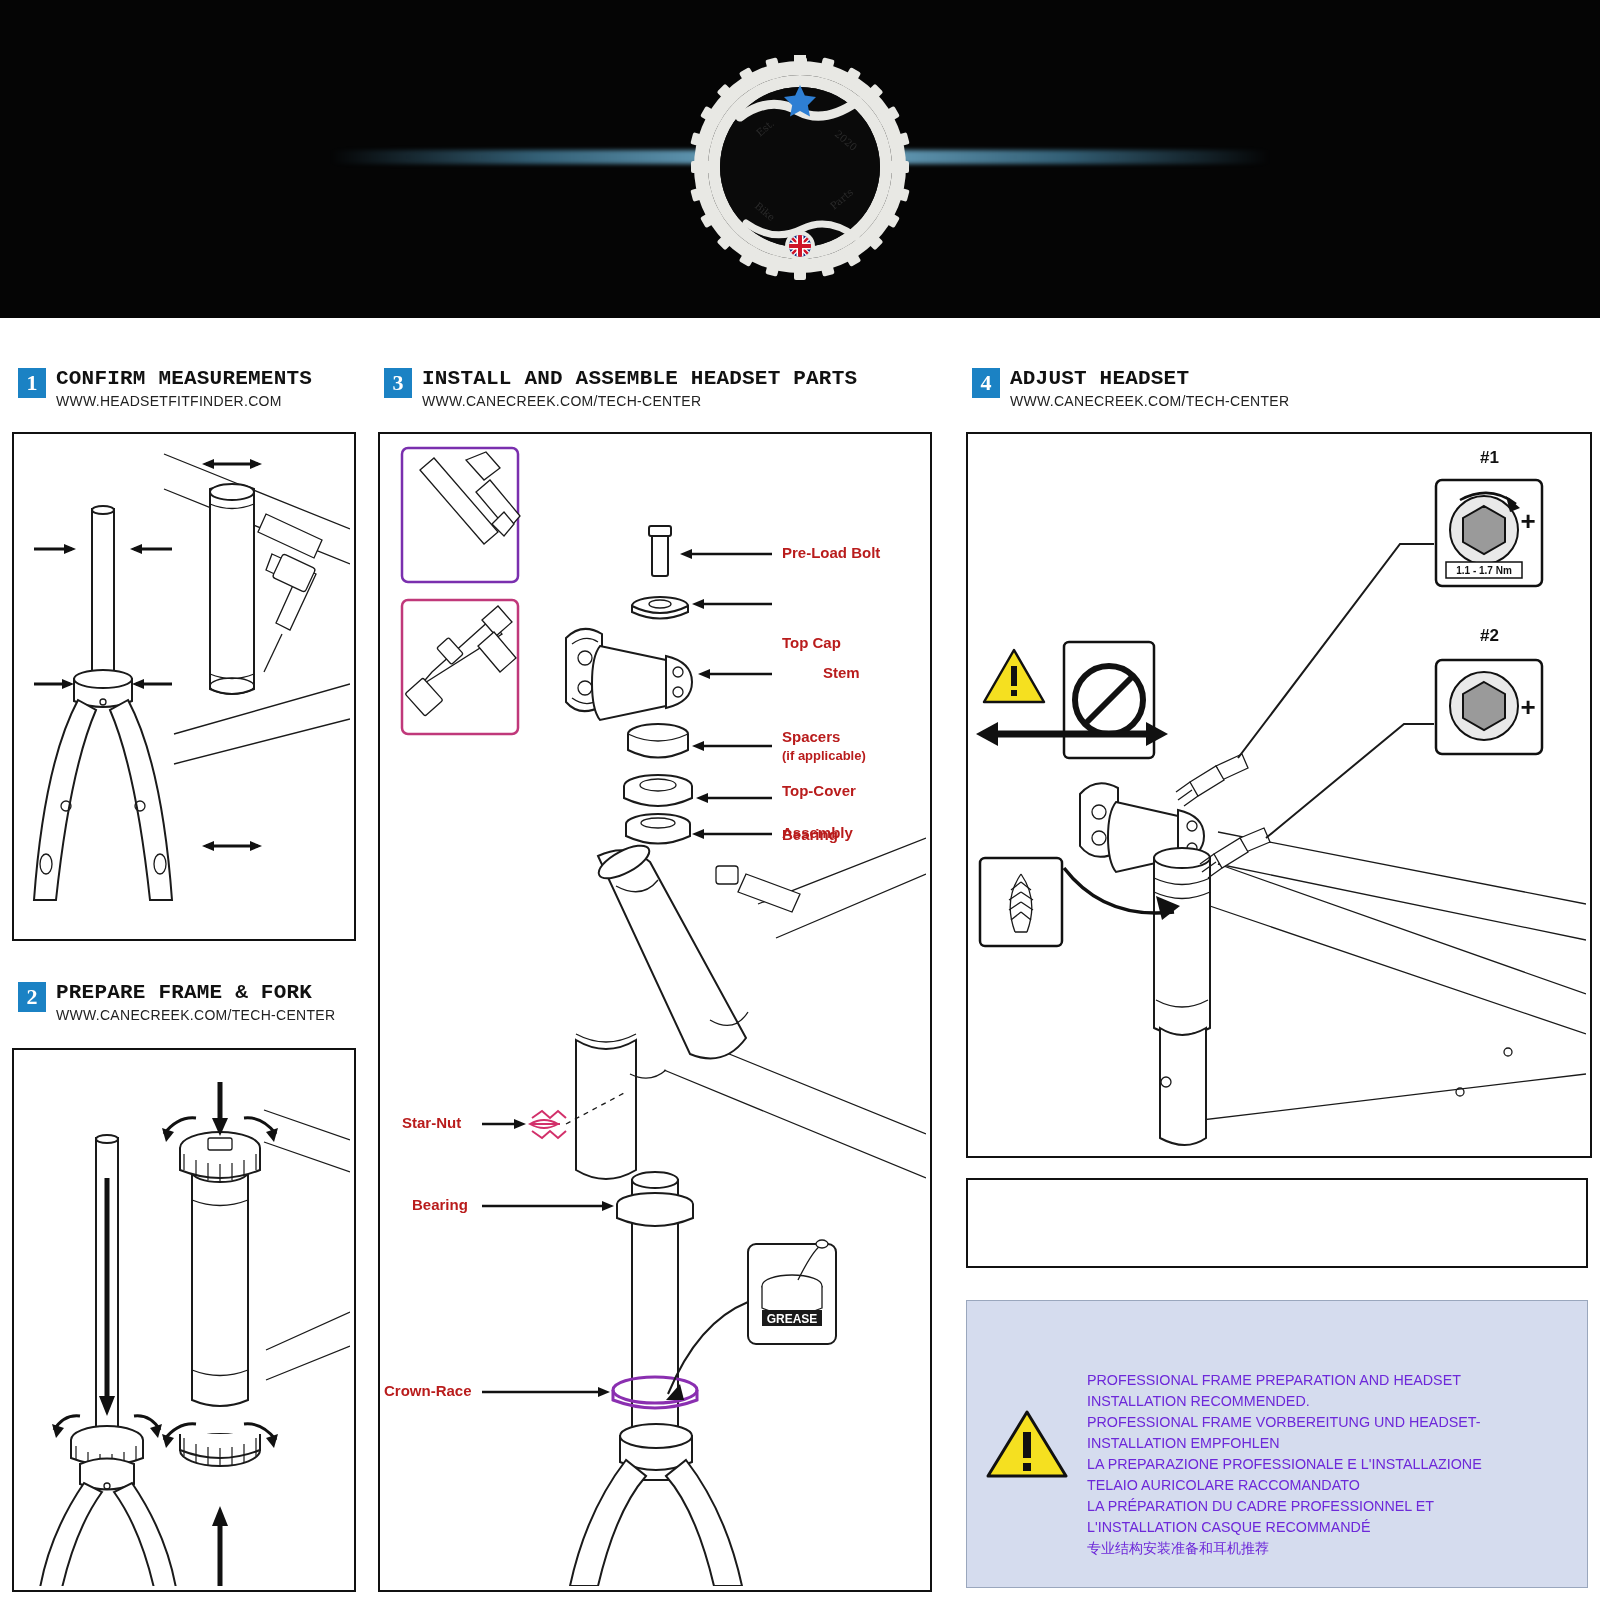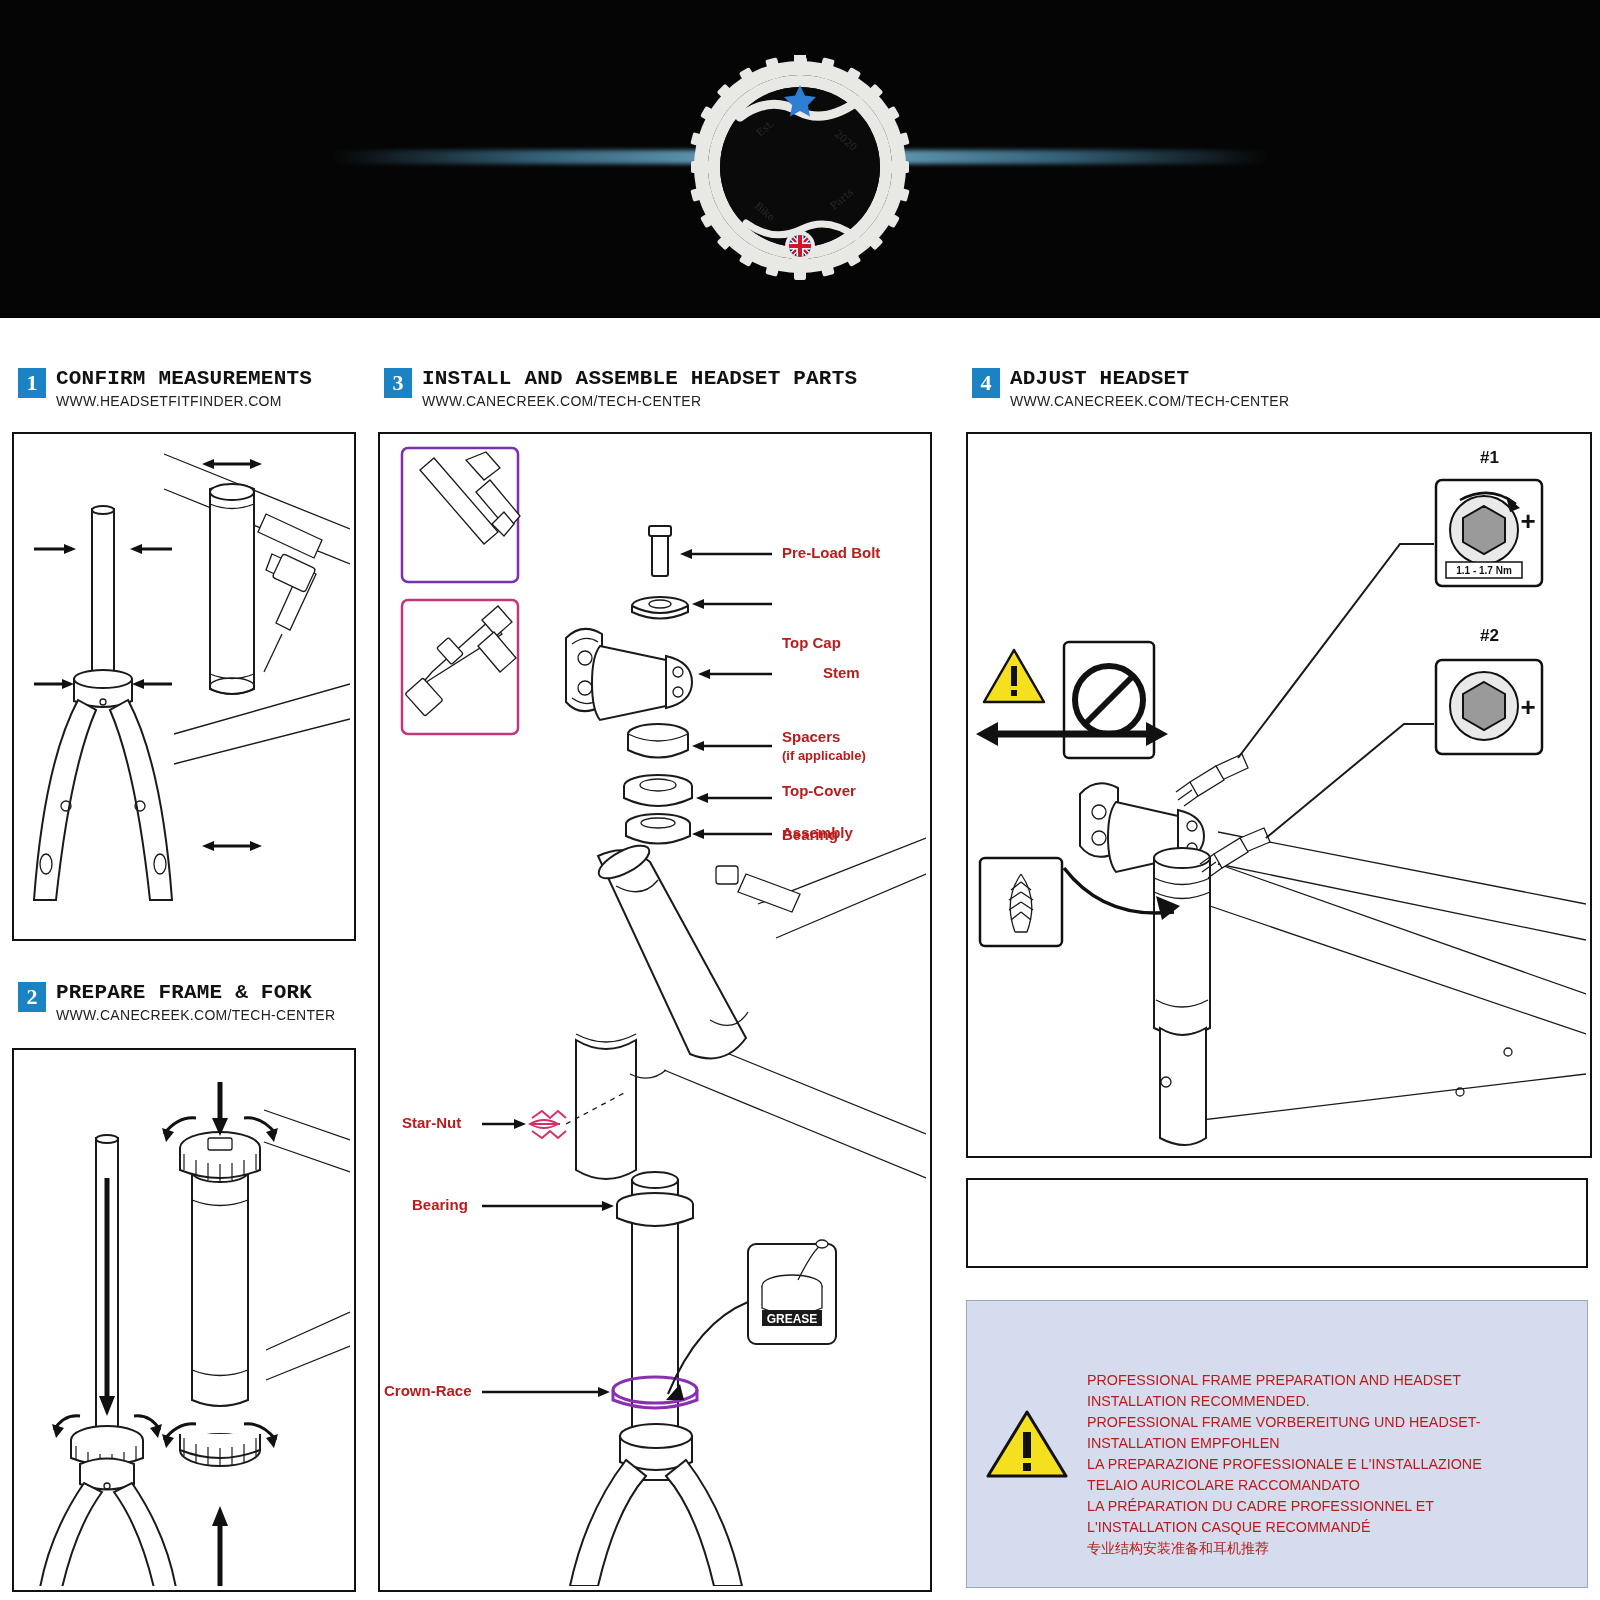--- a/index.html
+++ b/index.html
@@ -153,21 +153,21 @@
   }
   .notice-icon {
     width: 120px;
     display: flex;
     justify-content: center;
     align-items: center;
     flex: none;
   }
   .notice-lines {
     font-size: 14.3px;
-    color: #b91c1c;
+    color: #6d28d9;
     line-height: 21px;
     padding-right: 14px;
     margin-top: 40px;
   }
   .notice-lines div { white-space: nowrap; }
   .notice-cn { font-family: "DejaVu Sans", sans-serif; font-size: 14px; }
 
   
   .lbl {
     position: absolute;

